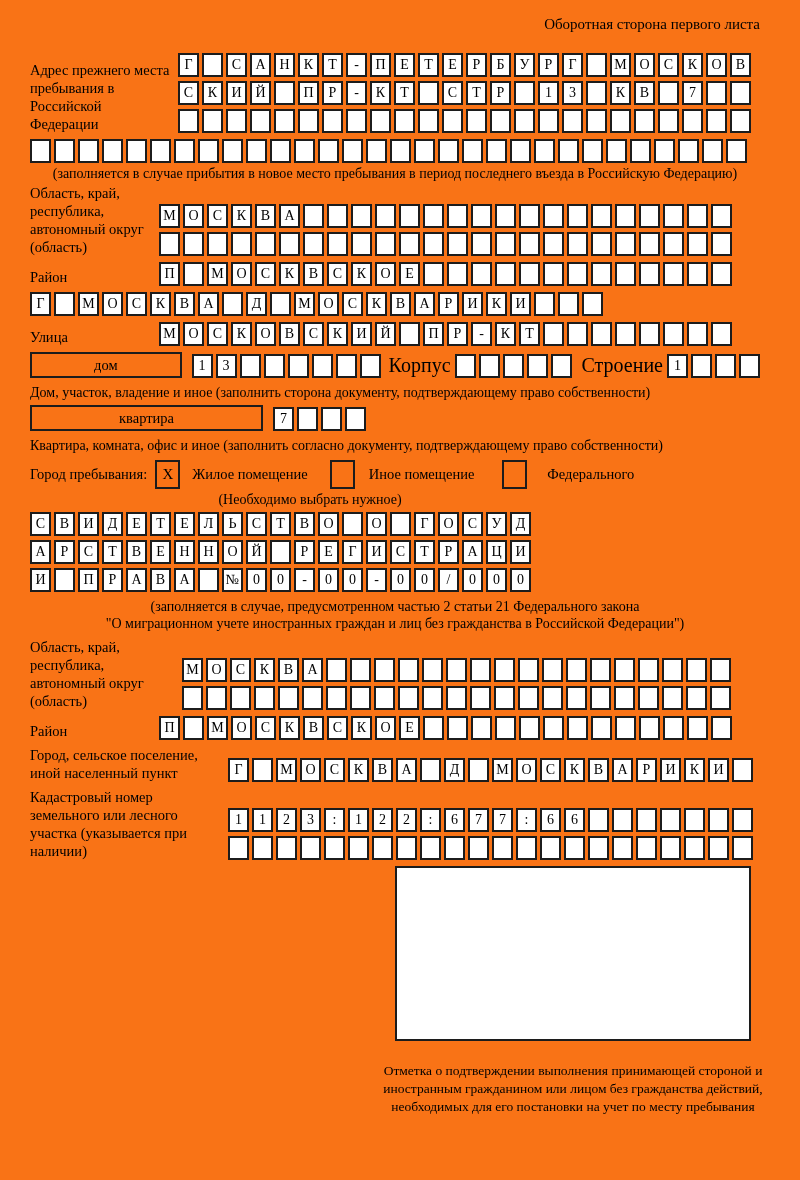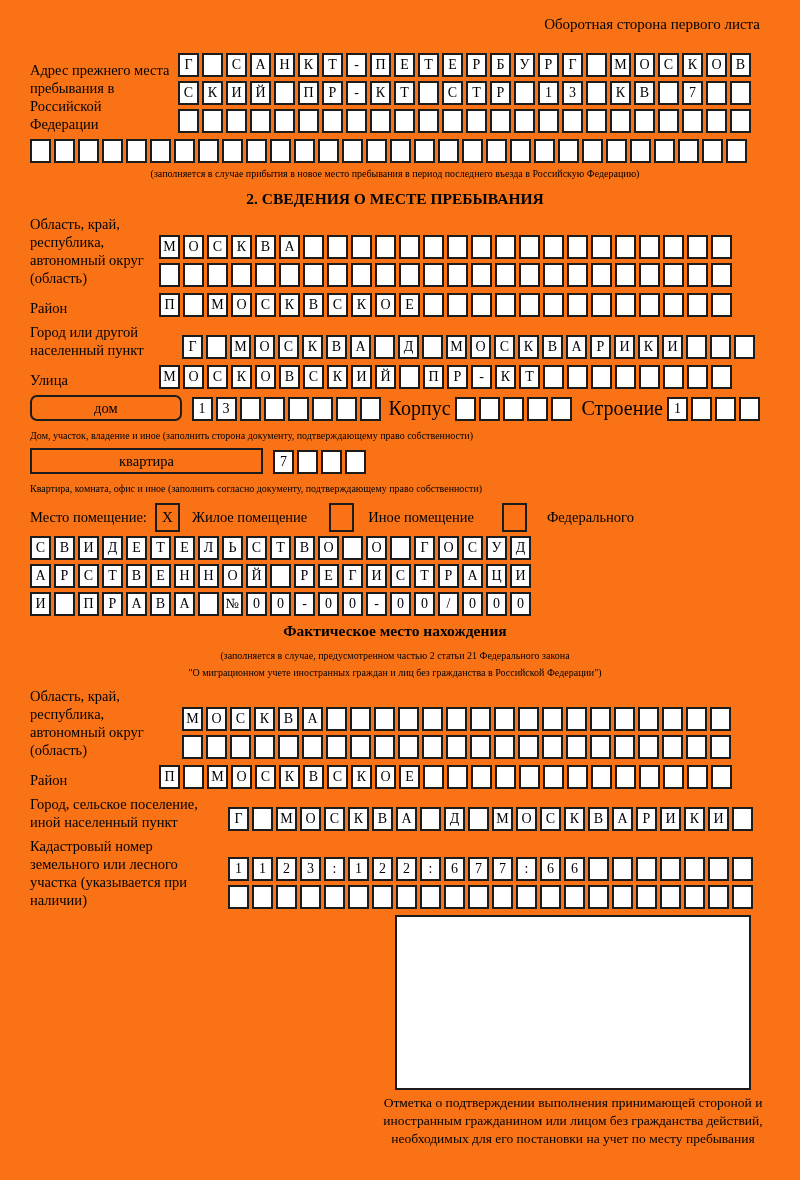--- a/index.html
+++ b/index.html
@@ -18,37 +18,37 @@
   .lw198{width:198px;}
   .lw221{width:221px;}
 
   .rows{display:flex;flex-direction:column;gap:4px;}
   .cellrow{display:flex;gap:3px;}
   .cell{flex:0 0 21px;height:24px;box-sizing:border-box;border:2px solid #1c1c1c;
     display:flex;align-items:center;justify-content:center;
     font-size:14px;line-height:1;background:#fff;}
 
   .center{text-align:center;}
-  .footnote{font-size:10px;line-height:17px;margin:2px 0 2px 0;}
+  .footnote{font-size:14px;line-height:17px;margin:2px 0 2px 0;}
   .sec-title{font-size:15.5px;font-weight:bold;text-align:center;margin:8px 0 7px 0;}
 
   .widebox{box-sizing:border-box;height:26px;border:2px solid #1c1c1c;
     display:flex;align-items:center;justify-content:center;font-size:14.5px;}
-  .dom-box{width:170px;margin-right:10px;border-radius:7px;}
+  .dom-box{width:170px;margin-right:10px;}
   .kv-box{width:233px;margin-right:10px;}
   .inline-lbl{font-size:20px;line-height:26px;white-space:nowrap;}
 
   .mesto-row{display:flex;align-items:center;margin:6px 0 2px 0;font-size:14.5px;}
   .chk{flex:0 0 25px;height:29px;box-sizing:border-box;border:2px solid #1c1c1c;
     display:flex;align-items:center;justify-content:center;font-size:15px;}
 
   .stamp-box{margin-left:365px;width:356px;height:175px;box-sizing:border-box;
     border:2px solid #1c1c1c;background:#fff;}
   .stamp-caption{margin-left:352px;width:382px;text-align:center;
-    font-size:13.5px;line-height:18px;margin-top:4px;}
+    font-size:13.5px;line-height:18px;margin-top:21px;}
 
   .mt4{margin-top:4px;} .mt6{margin-top:6px;}
 </style>
 </head>
 <body>
 
 <div class="page">
 
   <div class="header-note">Оборотная сторона первого листа</div>
 
@@ -162,21 +162,20 @@
       <span class="cell"></span>
       <span class="cell"></span>
       <span class="cell"></span>
       <span class="cell"></span>
       <span class="cell"></span>
       <span class="cell"></span>
       <span class="cell"></span>
     </div>
   <div class="footnote center">(заполняется в случае прибытия в новое место пребывания в период последнего въезда в Российскую Федерацию)</div>
 
-  <div class="sec-title">2. СВЕДЕНИЯ О МЕСТЕ ПРЕБЫВАНИЯ</div>
 
   <div class="fieldrow">
     <div class="flabel lw125">Область, край, республика, автономный округ (область)</div>
     <div class="rows">
       <div class="cellrow">
           <span class="cell">М</span>
           <span class="cell">О</span>
           <span class="cell">С</span>
           <span class="cell">К</span>
           <span class="cell">В</span>
@@ -253,21 +252,20 @@
         <span class="cell"></span>
         <span class="cell"></span>
         <span class="cell"></span>
         <span class="cell"></span>
         <span class="cell"></span>
         <span class="cell"></span>
       </div>
   </div>
 
   <div class="fieldrow">
-    <div class="flabel lw152">Город или другой населенный пункт</div>
     <div class="cellrow">
         <span class="cell">Г</span>
         <span class="cell"></span>
         <span class="cell">М</span>
         <span class="cell">О</span>
         <span class="cell">С</span>
         <span class="cell">К</span>
         <span class="cell">В</span>
         <span class="cell">А</span>
         <span class="cell"></span>
@@ -354,28 +352,29 @@
     <div class="cellrow">
         <span class="cell">7</span>
         <span class="cell"></span>
         <span class="cell"></span>
         <span class="cell"></span>
       </div>
   </div>
   <div class="footnote">Квартира, комната, офис и иное (заполнить согласно документу, подтверждающему право собственности)</div>
 
   <div class="mesto-row">
-    <span>Место помещение:</span>
+    <span>Город пребывания:</span>
     <span class="chk" style="margin:0 12px 0 8px;">X</span>
     <span>Жилое помещение</span>
     <span class="chk" style="margin:0 14px 0 22px;"></span>
     <span>Иное помещение</span>
     <span class="chk" style="margin:0 20px 0 28px;"></span>
     <span>Федерального</span>
   </div>
+  <div class="footnote center" style="margin-right:170px;">(Необходимо выбрать нужное)</div>
 
   <div class="fieldrow mt4">
     <div class="rows">
       <div class="cellrow">
           <span class="cell">С</span>
           <span class="cell">В</span>
           <span class="cell">И</span>
           <span class="cell">Д</span>
           <span class="cell">Е</span>
           <span class="cell">Т</span>
@@ -437,21 +436,20 @@
           <span class="cell">0</span>
           <span class="cell">0</span>
           <span class="cell">/</span>
           <span class="cell">0</span>
           <span class="cell">0</span>
           <span class="cell">0</span>
         </div>
     </div>
   </div>
 
-  <div class="sec-title" style="margin-top:4px;">Фактическое место нахождения</div>
   <div class="footnote center">(заполняется в случае, предусмотренном частью 2 статьи 21 Федерального закона</div>
   <div class="footnote center" style="margin-top:-2px;">"О миграционном учете иностранных граждан и лиц без гражданства в Российской Федерации")</div>
 
   <div class="fieldrow mt6">
     <div class="flabel lw152">Область, край, республика, автономный округ (область)</div>
     <div class="rows">
       <div class="cellrow">
           <span class="cell">М</span>
           <span class="cell">О</span>
           <span class="cell">С</span>

